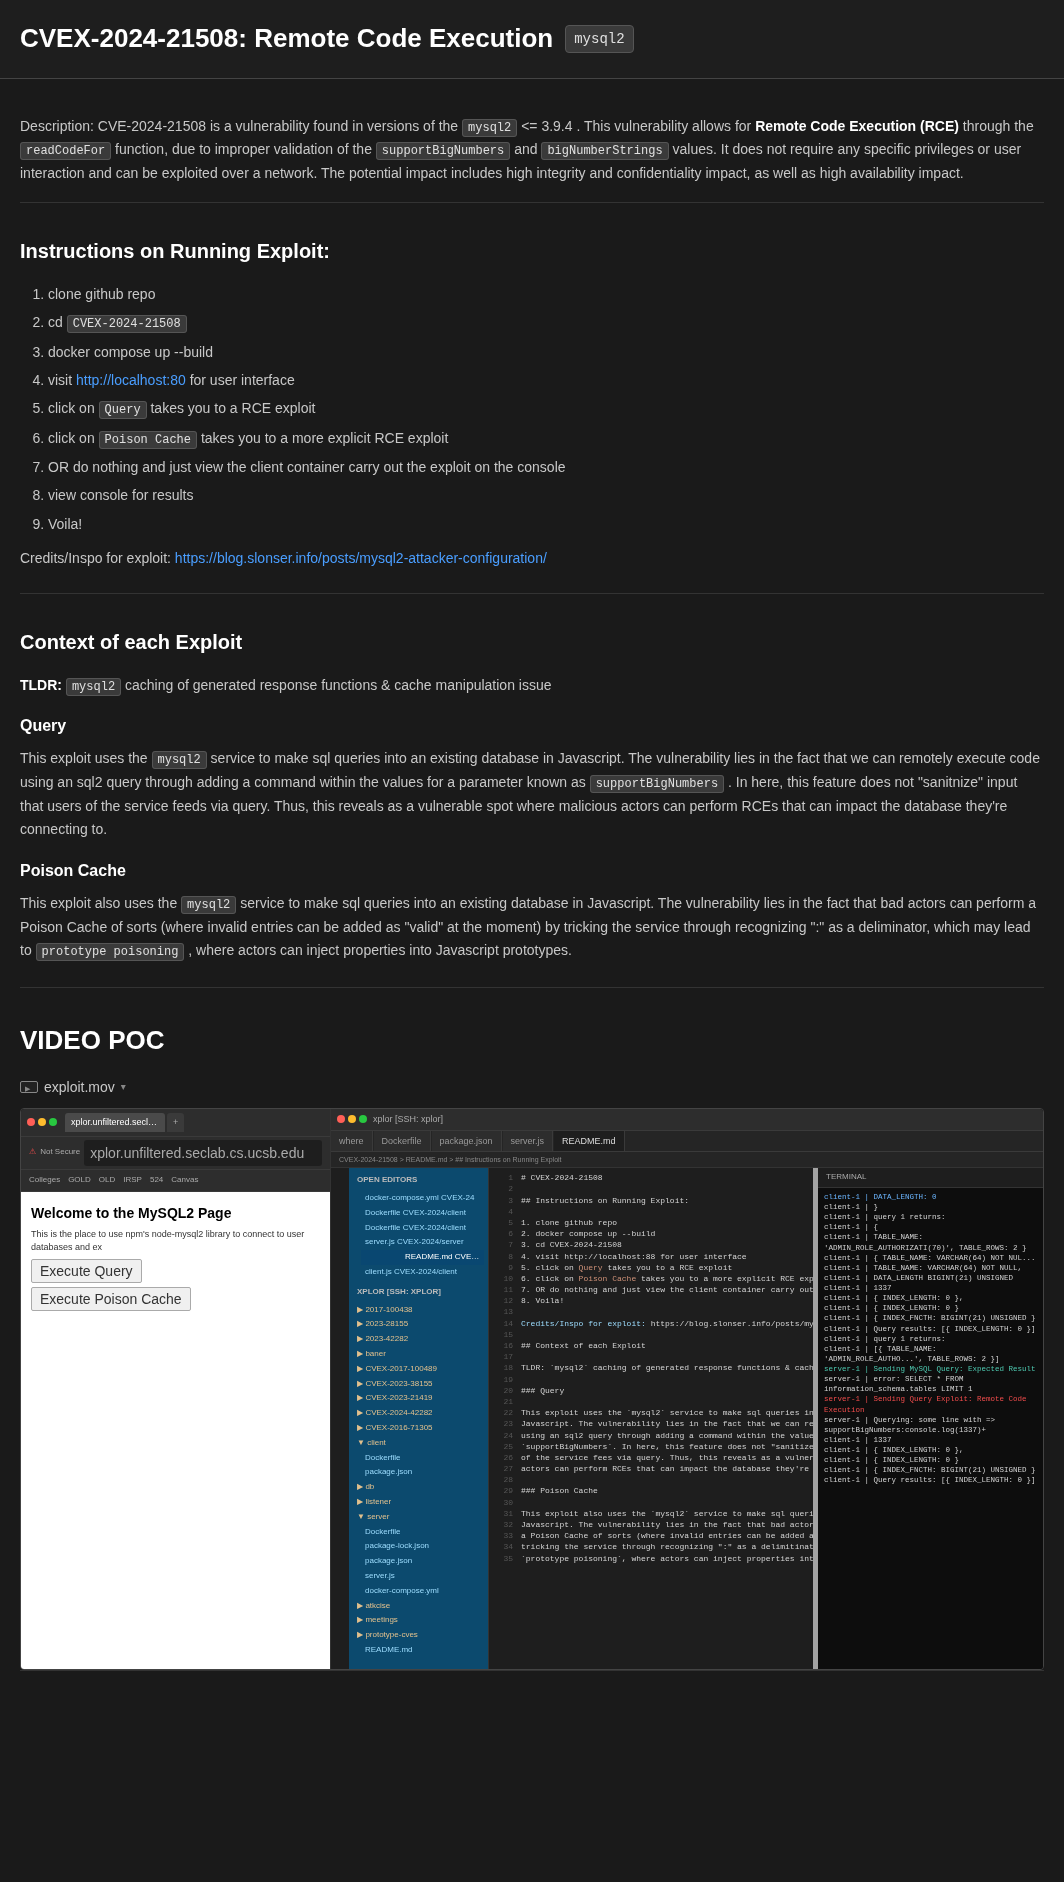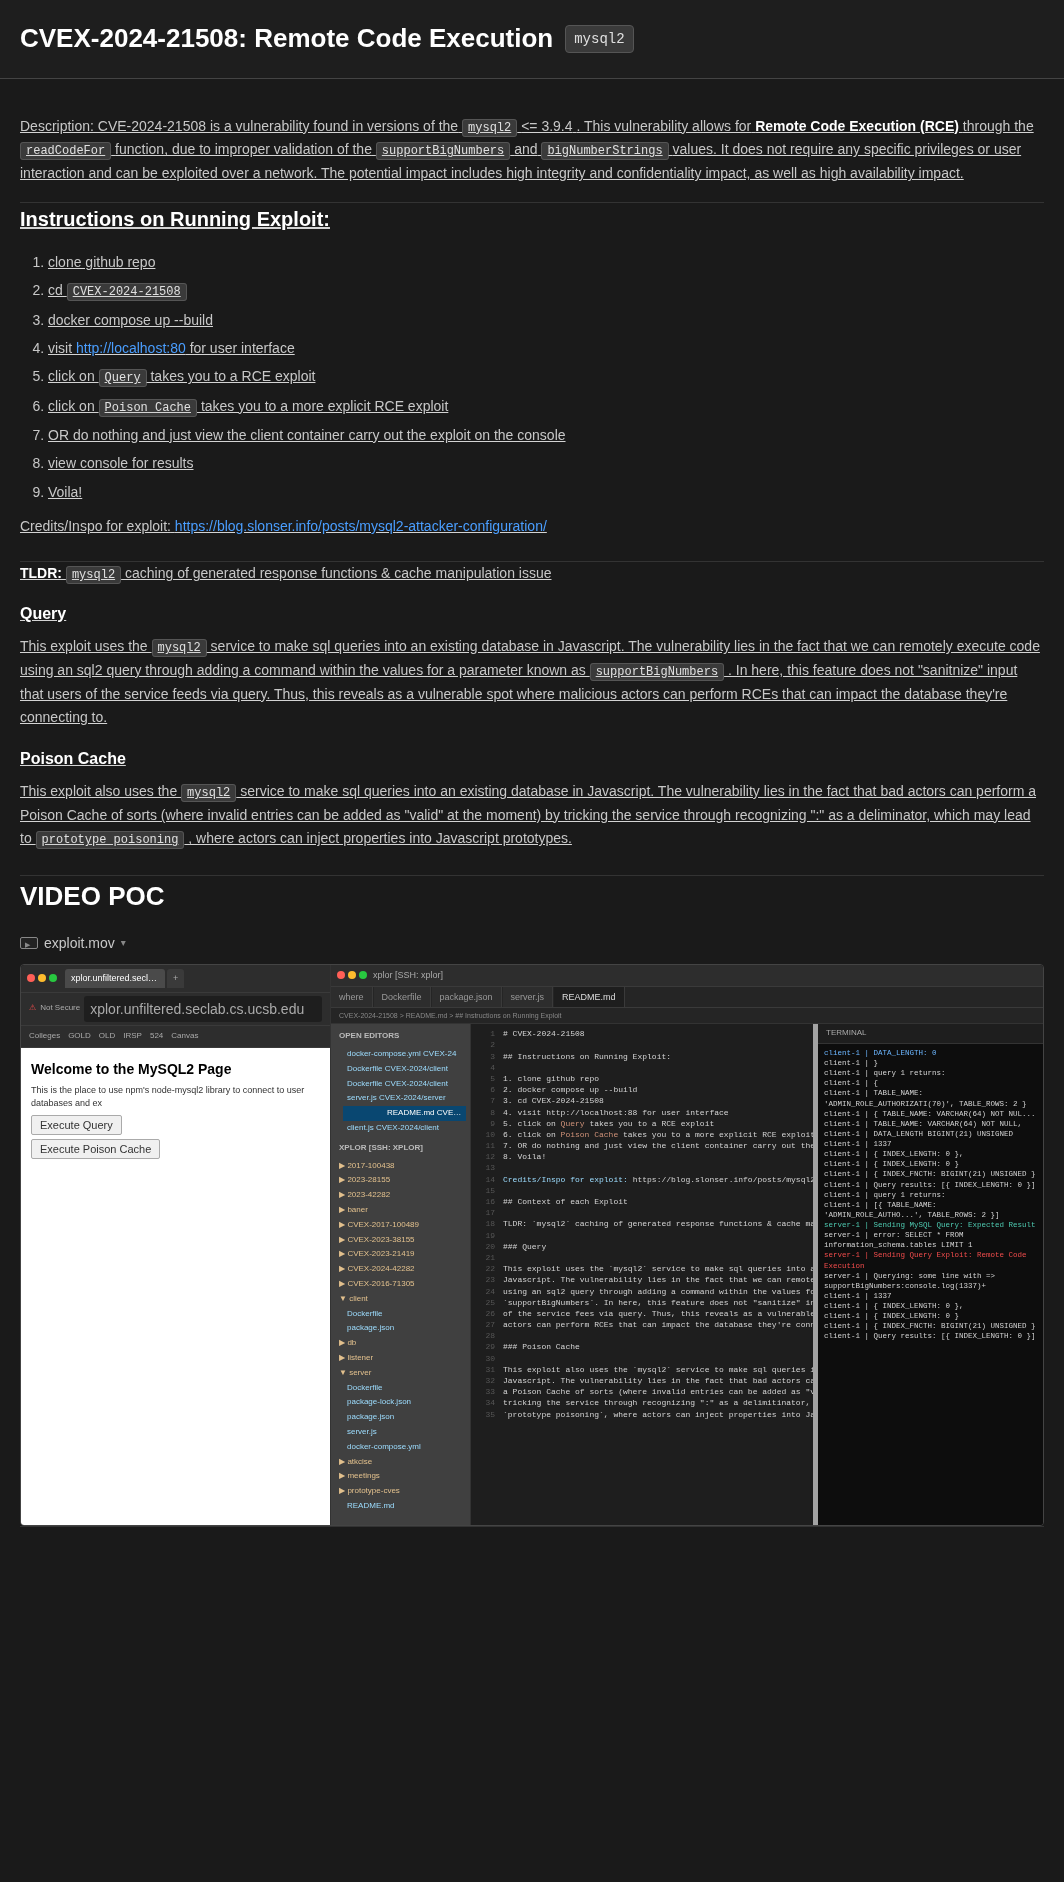--- a/index.html
+++ b/index.html
@@ -46,23 +46,23 @@
       padding: 1px 5px;
       font-family: 'Courier New', Courier, monospace;
       font-size: 12px;
       color: #e0e0e0;
     }
     
     .main-content {
       padding: 20px 20px;
     }
     .section {
+      margin-bottom: 32px;
       padding-bottom: 24px;
       border-bottom: 1px solid #333;
-      text-decoration: underline;
     }
     .section:last-child {
       border-bottom: none;
     }
     .description-block {
       padding: 16px 0;
     }
     .description-block p {
       color: #c8c8c8;
       line-height: 1.7;
@@ -228,21 +228,21 @@
       font-size: 9px;
       color: #333;
       line-height: 1.4;
       margin-bottom: 6px;
     }
     .browser-btn {
       display: block;
       border: 1px solid #aaa;
       background: #f0f0f0;
       padding: 3px 8px;
-      font-size: 11px;
+      font-size: 14px;
       color: #333;
       cursor: pointer;
       margin-bottom: 4px;
       border-radius: 2px;
       width: fit-content;
     }
     
     .editor-panel {
       flex: 1;
       background: #1e1e1e;
@@ -279,26 +279,27 @@
     }
     .editor-tab.active { background: #1e1e1e; color: #ddd; }
     .editor-body {
       display: flex;
       flex: 1;
       overflow: hidden;
     }
     .editor-sidebar {
       width: 140px;
       min-width: 140px;
-      background: #404040;
+      background: #0c4a6e;
       border-right: 1px solid #333;
       padding: 6px 4px;
       font-size: 8px;
       color: #ccc;
       overflow: hidden;
+      margin-left: 18px;
     }
     .editor-sidebar-title {
       font-size: 8px;
       font-weight: 700;
       color: #bbb;
       text-transform: uppercase;
       margin-bottom: 4px;
       padding: 0 4px;
     }
     .tree-item {
@@ -419,20 +420,21 @@
         <li>view console for results</li>
         <li>Voila!</li>
       </ol>
       <p class="credits-line">
         <span>Credits/Inspo for exploit:</span>
         <a href="#">https://blog.slonser.info/posts/mysql2-attacker-configuration/</a>
       </p>
     </div>
 
     <div class="section">
+      <h2 class="section-heading">Context of each Exploit</h2>
       <p class="tldr-line">
         <span class="bold">TLDR:</span>
         <span class="badge-inline">mysql2</span>
         <span>caching of generated response functions &amp; cache manipulation issue</span>
       </p>
       <h3 class="subsection-heading">Query</h3>
       <p class="exploit-body">
         This exploit uses the <span class="badge-inline">mysql2</span> service to make sql queries into an existing database in Javascript. The vulnerability lies in the fact that we can remotely execute code using an sql2 query through adding a command within the values for a parameter known as <span class="badge-inline">supportBigNumbers</span> . In here, this feature does not "sanitnize" input that users of the service feeds via query. Thus, this reveals as a vulnerable spot where malicious actors can perform RCEs that can impact the database they're connecting to.
       </p>
       <h3 class="subsection-heading">Poison Cache</h3>

